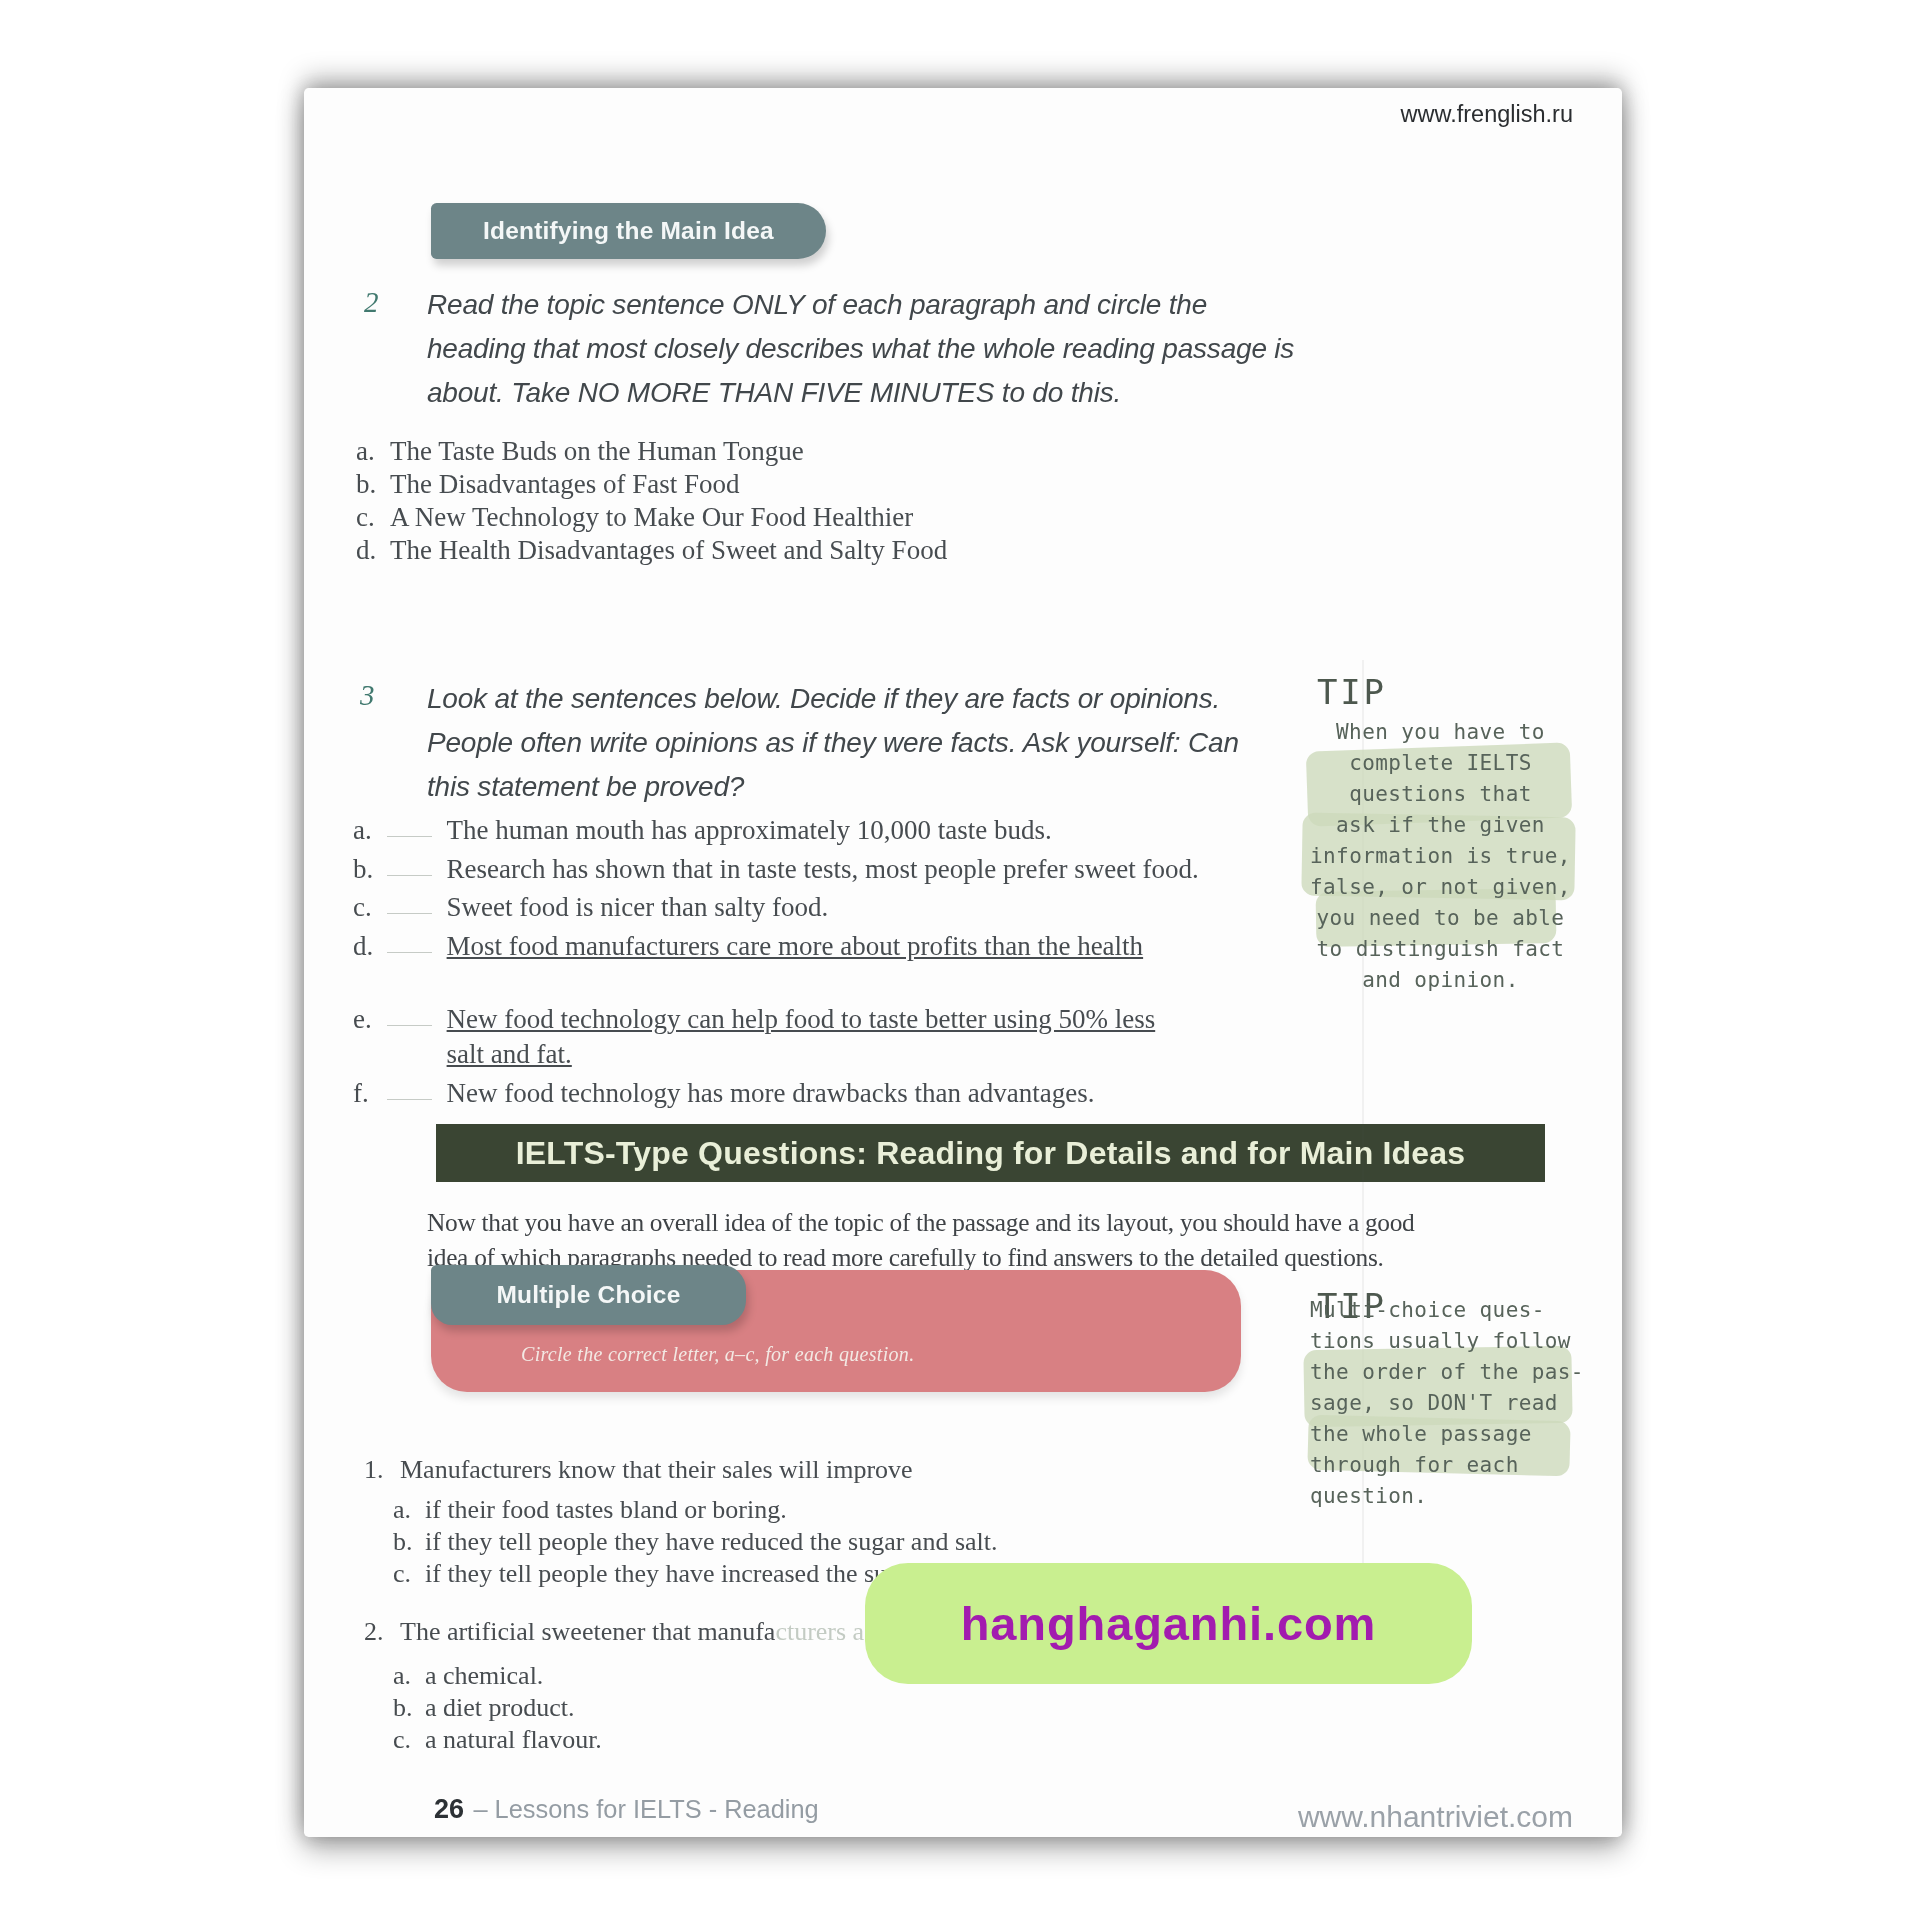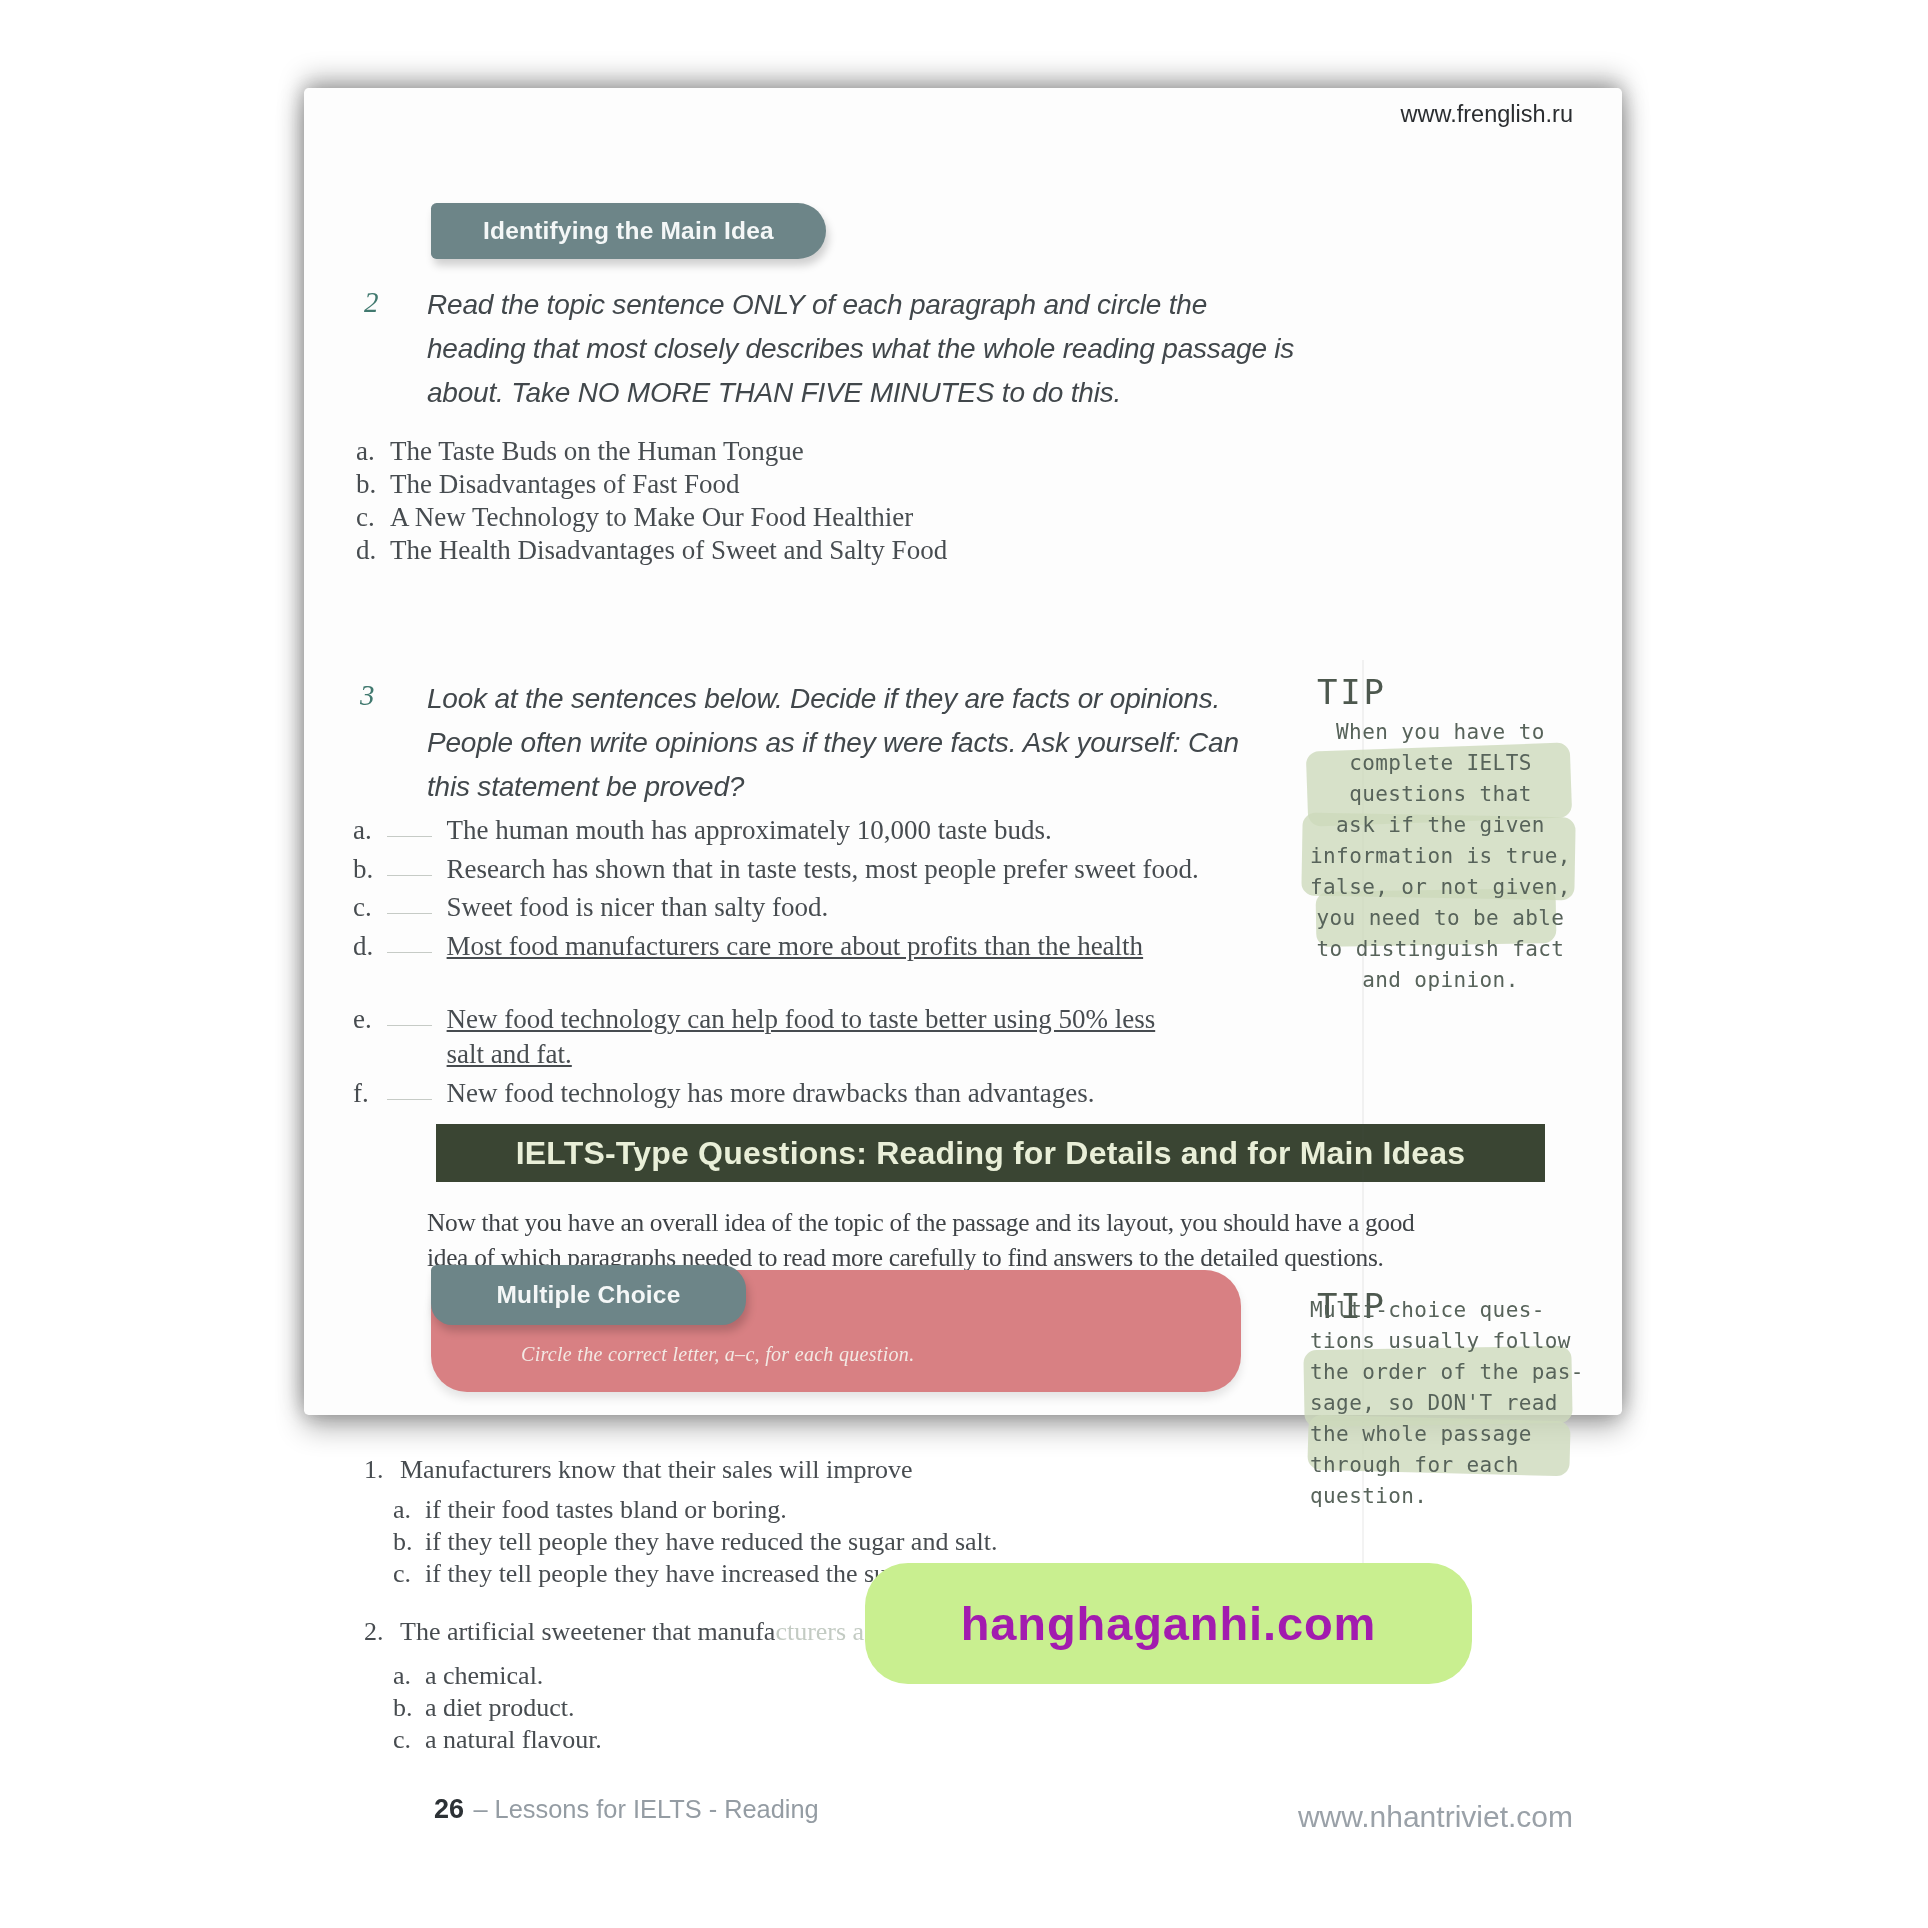--- a/index.html
+++ b/index.html
@@ -1,19 +1,19 @@
 <!DOCTYPE html>
 <html style="font-size:15px"><head>
 <meta charset="utf-8">
 <style>
   html,body{margin:0;padding:0;background:#ffffff;}
   .canvas{position:relative;width:1928px;height:1928px;background:#ffffff;overflow:hidden;
           font-family:"Liberation Sans",sans-serif;}
   .abs{position:absolute;}
-  .page{position:absolute;left:304px;top:88px;width:1318px;height:1327px;background:#fdfdfd;
+  .page{position:absolute;left:304px;top:88px;width:1318px;height:1749px;background:#fdfdfd;
         border-radius:4.7px;
         box-shadow:0 -9.4px 26px rgba(0,0,0,.28),0 13px 28px rgba(0,0,0,.30),0 0 17px rgba(0,0,0,.14);}
   .serif{font-family:"Liberation Serif",serif;color:#44494d;}
 
   .watermark{top:13px;right:49px;font-size:23.5px;color:#2a2d30;}
 
   .badge{background:#6d8588;color:#f4f7f7;font-weight:bold;
          border-radius:5.6px 28px 28px 5.6px;display:flex;align-items:center;justify-content:center;
          box-shadow:2.8px 6.6px 8.5px rgba(0,0,0,.18);font-size:24.5px;letter-spacing:0.2px;}
   .badge1{left:127px;top:115px;width:395px;height:56px;}

